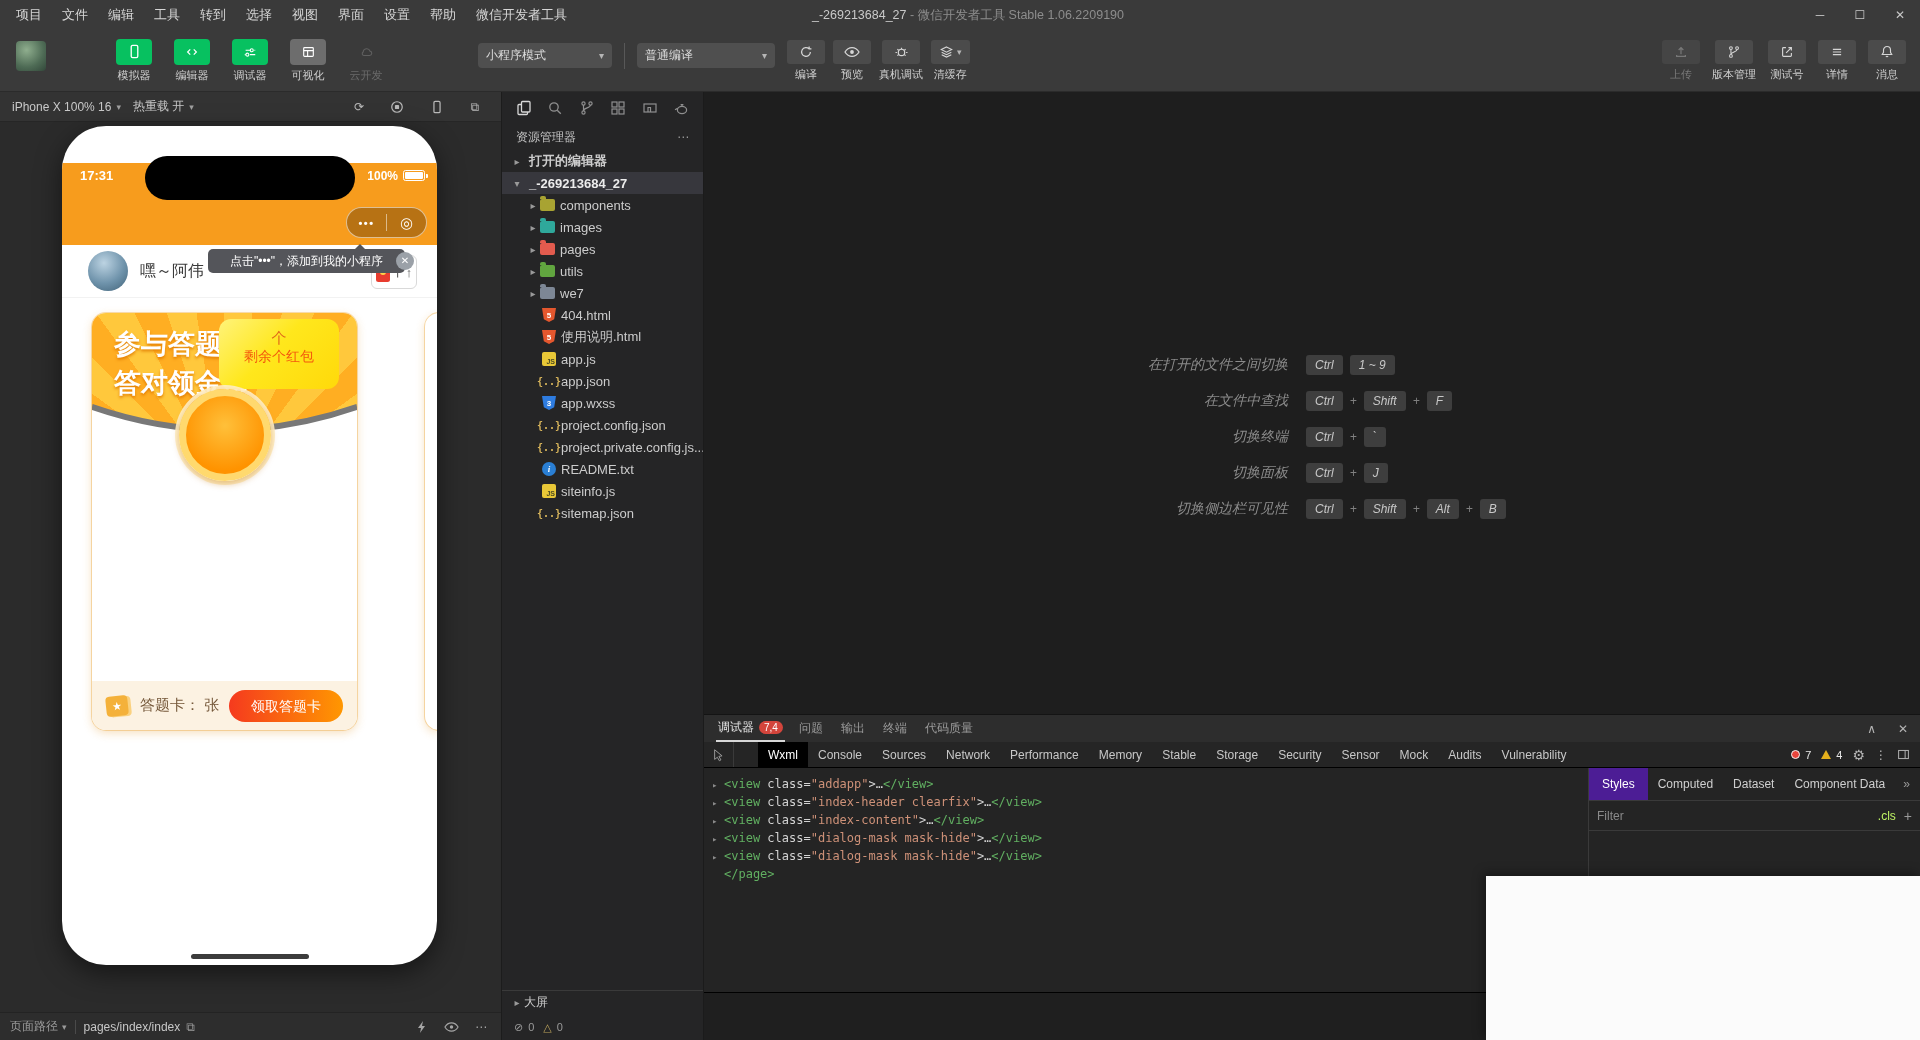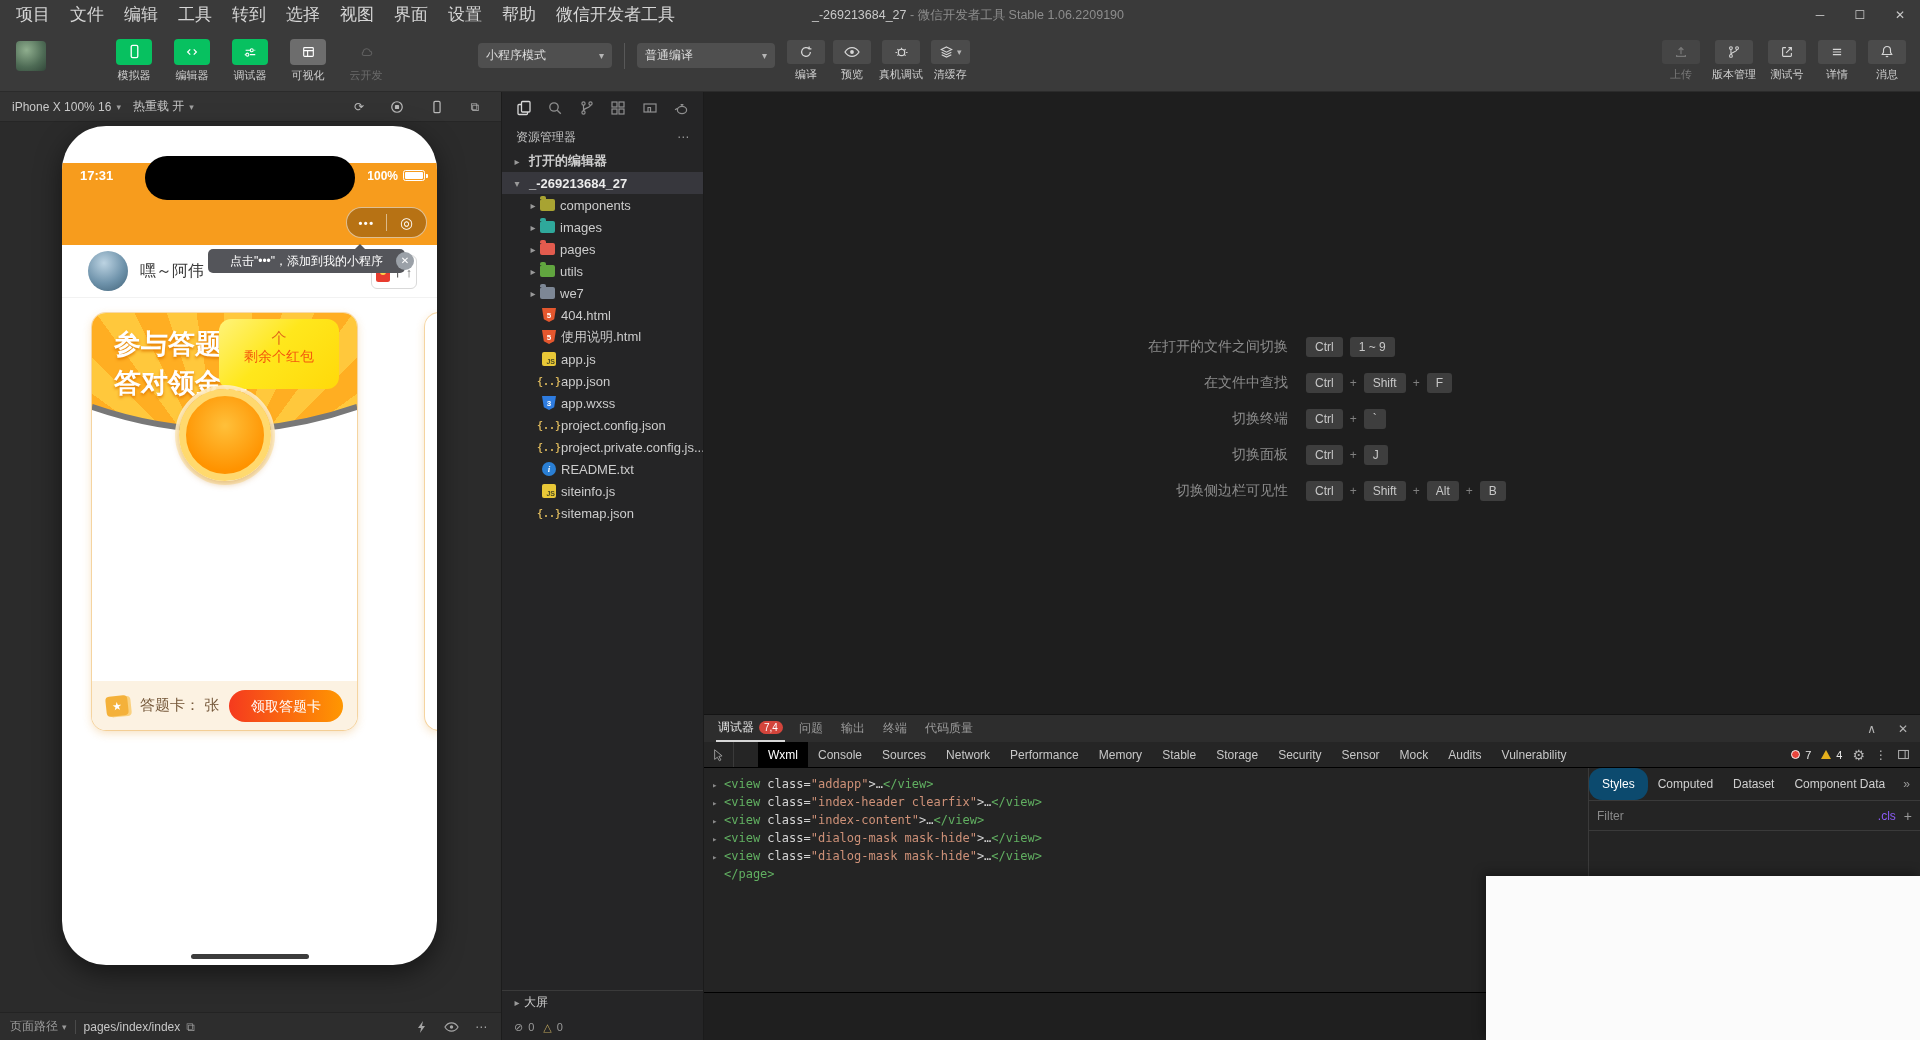--- a/index.html
+++ b/index.html
@@ -3,21 +3,21 @@
 <meta charset="utf-8">
 <style>
   * { margin:0; padding:0; box-sizing:border-box; }
   html,body { width:1920px; height:1040px; overflow:hidden; background:#1e1e1e;
     font-family:"Liberation Sans","DejaVu Sans",sans-serif; }
   .app { position:relative; width:1920px; height:1040px; display:flex; flex-direction:column; }
 
   
   .titlebar { height:30px; background:#3a3a3a; display:flex; align-items:center; position:relative; flex:0 0 30px; }
   .menubar { display:flex; align-items:center; padding-left:6px; z-index:2; }
-  .menu-item { color:#d6d6d6; font-size:17px; padding:0 10px; line-height:30px; cursor:default; }
+  .menu-item { color:#d6d6d6; font-size:13px; padding:0 10px; line-height:30px; cursor:default; }
   .win-title { position:absolute; left:16px; right:0; text-align:center; font-size:12.5px; pointer-events:none; }
   .wt-main { color:#c9c9c9; }
   .wt-sub { color:#8d8d8d; }
   .win-controls { margin-left:auto; display:flex; z-index:2; }
   .win-controls span { width:40px; text-align:center; color:#c9c9c9; font-size:12px; line-height:30px; }
 
   
   .toolbar { height:62px; background:#3a3a3a; border-bottom:1px solid #2b2b2b; display:flex; align-items:center; flex:0 0 62px; }
   .avatar { width:30px; height:30px; border-radius:4px; margin:0 0 10px 16px;
     background: radial-gradient(circle at 35% 30%, #8fae8e, #4e6b55 60%, #32473a); }
@@ -156,21 +156,21 @@
   .fic.wxss { background:#2e7ce0; color:#fff; clip-path:polygon(0 0,100% 0,87% 80%,50% 100%,13% 80%); font-weight:bold; font-size:8px; }
   .fic.info { background:#2a7fd4; color:#fff; border-radius:50%; font-style:italic; font-weight:bold; font-size:9px; font-family:"Liberation Serif",serif; }
   .sb-spacer { flex:1; }
   .screen-section { height:24px; flex:0 0 24px; border-top:1px solid #3a3a3a; display:flex; align-items:center; padding-left:8px; color:#cccccc; font-size:12px; }
   .screen-section .tw { color:#9a9a9a; font-size:10px; width:14px; text-align:center; }
   .sb-status { height:26px; flex:0 0 26px; display:flex; align-items:center; padding-left:12px; gap:5px; color:#9a9a9a; font-size:11px; }
 
   
   .right-col { flex:1; display:flex; flex-direction:column; background:#1e1e1e; min-width:0; }
   .editor { height:622px; flex:0 0 622px; position:relative; }
-  .shortcuts { position:absolute; top:237px; left:0; right:70px; }
+  .shortcuts { position:absolute; top:255px; left:0; right:70px;font-style:italic; }
   .sc-row { height:36px; display:flex; align-items:center; justify-content:center; }
   .sc-label { width:300px; text-align:right; margin-right:18px; color:#8b8b8b; font-size:14px; }
   .sc-keys { width:260px; display:flex; align-items:center; gap:7px; }
   .kbd { background:#3e3e3e; color:#c8c8c8; border-radius:3px; padding:3px 9px; font-size:12px; white-space:nowrap; }
   .kplus { color:#808080; font-size:12px; }
 
   
   .debugger { height:278px; flex:0 0 278px; display:flex; flex-direction:column; border-top:1px solid #141414; }
   .dbg-header { height:27px; flex:0 0 27px; background:#2d2d2d; display:flex; align-items:center; font-size:12px; color:#9a9a9a; padding:0 12px; }
   .dbg-title-wrap { display:flex; align-items:center; gap:5px; height:100%; border-bottom:2px solid #d8d8d8; padding:0 2px; margin-right:14px; }
@@ -190,26 +190,26 @@
   .code { flex:1; font-family:"DejaVu Sans Mono",monospace; font-size:12px; line-height:17px; padding:8px 0 0 8px; overflow:hidden; }
   .code-line { white-space:pre; }
   .tok-arrow { color:#8a8a8a; display:inline-block; width:12px; font-size:9px; }
   .tok-tag { color:#61af61; }
   .tok-attr { color:#d4d4d4; }
   .tok-val { color:#ce9178; }
   .tok-plain { color:#d4d4d4; }
   .styles-panel { width:332px; flex:0 0 332px; border-left:1px solid #3a3a3a; display:flex; flex-direction:column; font-size:12px; }
   .styles-tabs { height:33px; flex:0 0 33px; display:flex; align-items:stretch; color:#cfcfcf; border-bottom:1px solid #3a3a3a; }
   .st-tab { padding:0 10px; display:flex; align-items:center; }
-  .st-tab.active { background:#0c4a6e; color:#fff; padding:0 13px;border-radius:13px; }
+  .st-tab.active { background:#4c1d95; color:#fff; padding:0 13px; }
   .st-more { margin-left:auto; display:flex; align-items:center; padding-right:10px; color:#9a9a9a; }
   .filter-row { height:30px; flex:0 0 30px; display:flex; align-items:center; border-bottom:1px solid #3a3a3a; padding:0 8px; }
   .filter-input { flex:1; background:transparent; border:none; outline:none; color:#cfcfcf; font-size:12px; }
   .filter-input::placeholder { color:#8a8a8a; }
-  .cls-label { color:#8b5cf6; margin:0 8px; }
+  .cls-label { color:#bef264; margin:0 8px; }
   .plus-btn { color:#9a9a9a; font-size:14px; }
   .bottom-strip { flex:1; background:#1f1f1f; border-top:1px solid #000; }
 
   .white-overlay { position:absolute; left:1486px; top:876px; width:434px; height:164px; background:#fbfbfb;
     box-shadow:-3px -3px 10px rgba(0,0,0,.35); z-index:40; }
 
   svg.ic { display:block; }
 </style>
 </head>
 <body>

